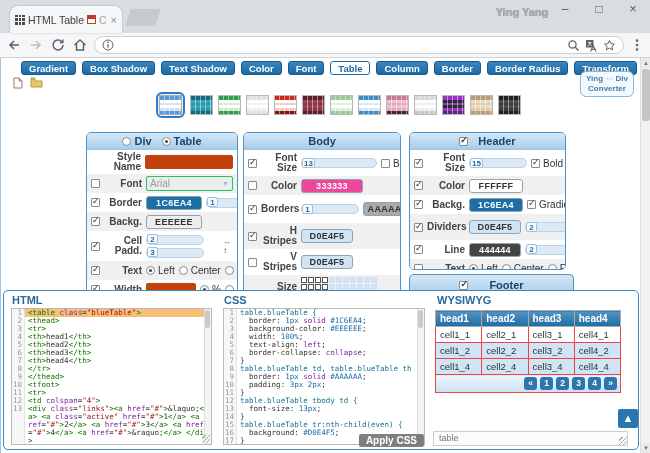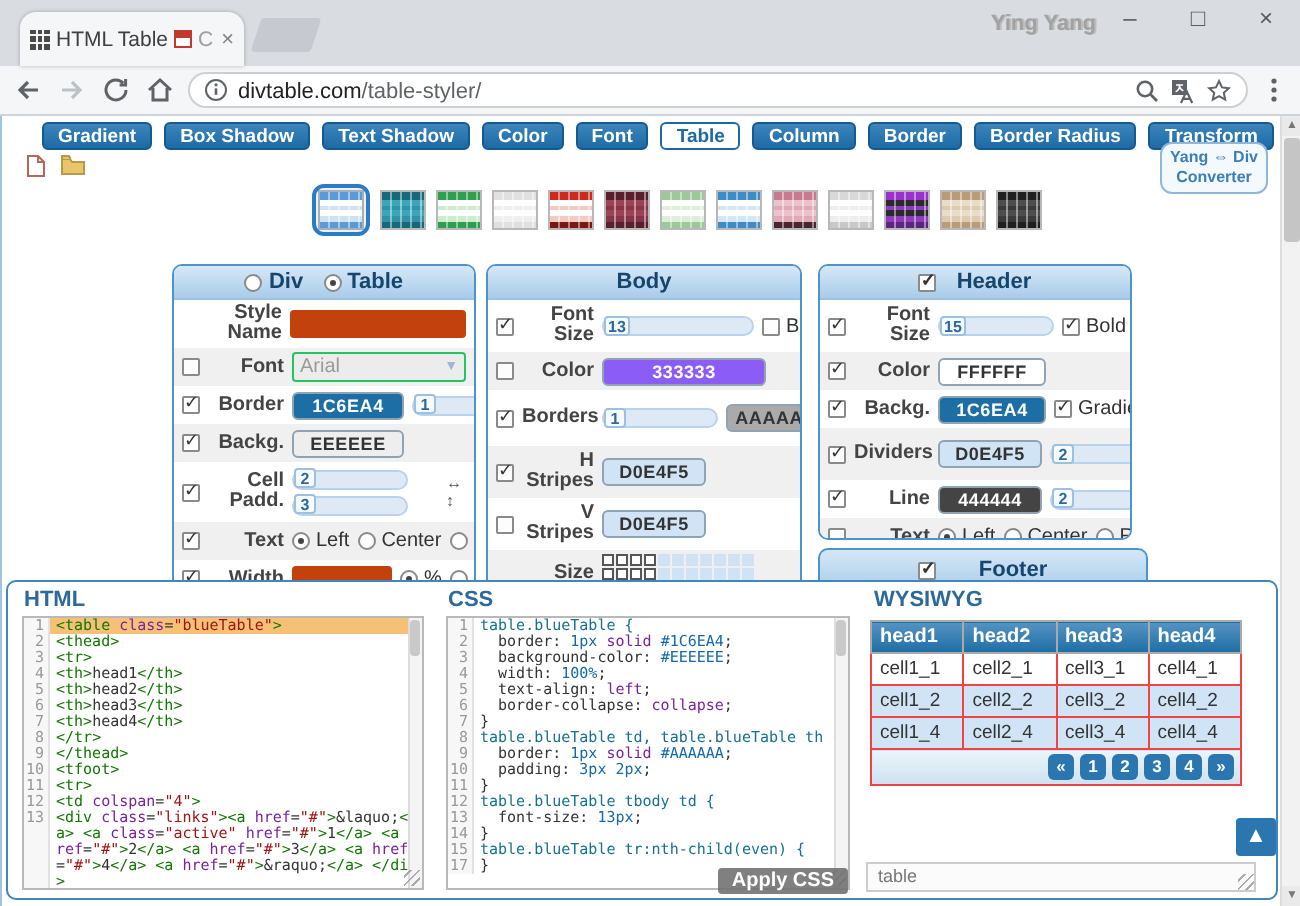--- a/index.html
+++ b/index.html
@@ -170,21 +170,20 @@
         </svg>
       </span>
     <div class="urlbox">
       <span>
           <svg width="12" height="12" viewBox="0 0 12 12">
             <circle cx="6" cy="6" r="5" stroke="#5f6368" fill="none"></circle>
             <path d="M6 5.2v3.2" stroke="#5f6368" stroke-width="1.3"></path>
             <circle cx="6" cy="3.4" r=".8" fill="#5f6368"></circle>
           </svg>
         </span>
-      <span><span class="url-host">divtable.com</span><span class="url-path">/table-styler/</span></span>
       <span class="url-spacer"></span>
       <span>
           <svg width="13" height="13" viewBox="0 0 13 13">
             <circle cx="5.5" cy="5.5" r="3.6" stroke="#5f6368" stroke-width="1.3" fill="none"></circle>
             <path d="M8.3 8.3L11.5 11.5" stroke="#5f6368" stroke-width="1.4"></path>
           </svg>
         </span>
       <span>
           <svg width="13" height="13" viewBox="0 0 13 13">
             <rect x="1" y="1" width="7.5" height="7.5" fill="#5f6368"></rect>
@@ -232,21 +231,21 @@
         </span>
       <span>
           <svg width="13" height="11" viewBox="0 0 13 11">
             <path d="M1 2.5h4l1 1.5h6v6H1z" fill="#e8c56b" stroke="#b59a4a"></path>
             <path d="M1 2.5V1h3.5l.8 1.5" fill="#e8c56b" stroke="#b59a4a"></path>
           </svg>
         </span>
     </div>
 
     <div class="converter">
-      <span>Yang ⇔ Div</span>
+      <span>Ying ⇔ Div</span>
       <span>Converter</span>
     </div>
 
     <div class="thumb-row">
         <div class="thumb sel">
           <div class="mini">
             <i style="background: rgb(91, 155, 213); flex: 1.4 1 0%;"></i>
             <i style="background: rgb(255, 255, 255);"></i>
             <i style="background: rgb(207, 226, 243);"></i>
             <i style="background: rgb(255, 255, 255);"></i>
@@ -497,21 +496,21 @@
               <i class="chip">13</i>
             </span>
           <span class="radio-wrap" style="margin-left:auto">
               <span class="cb"></span>
               <span>Bold</span>
             </span>
         </div>
         <div class="row shade">
           <span class="cb"></span>
           <span class="lbl">Color</span>
-          <span class="swatch" style="width: 82px; background: #8b5cf6; color: rgb(255, 255, 255);">333333</span>
+          <span class="swatch" style="width: 62px; background: #ec4899; color: rgb(255, 255, 255);">333333</span>
         </div>
         <div class="row" style="min-height:28px">
           <span class="cb on"></span>
           <span class="lbl">
               <span></span>
               <span>Borders</span>
             </span>
           <span class="slider">
               <i class="chip">1</i>
             </span>
@@ -771,20 +770,24 @@
                 <span class="ln">13</span>
                 <span class="ct">  <span class="prop">font-size</span>: <span class="num">13px</span>;</span>
               </div>
               <div class="cl">
                 <span class="ln">14</span>
                 <span class="ct">}</span>
               </div>
               <div class="cl">
                 <span class="ln">15</span>
                 <span class="ct"><span class="sel">table.blueTable tr:nth-child(even) {</span></span>
+              </div>
+              <div class="cl">
+                <span class="ln">16</span>
+                <span class="ct">  <span class="prop">background</span>: <span class="num">#D0E4F5</span>;</span>
               </div>
               <div class="cl">
                 <span class="ln">17</span>
                 <span class="ct">}</span>
               </div>
             </div>
           <div class="vtrack">
               <div class="vthumb"></div>
             </div>
           <div class="grip"></div>

